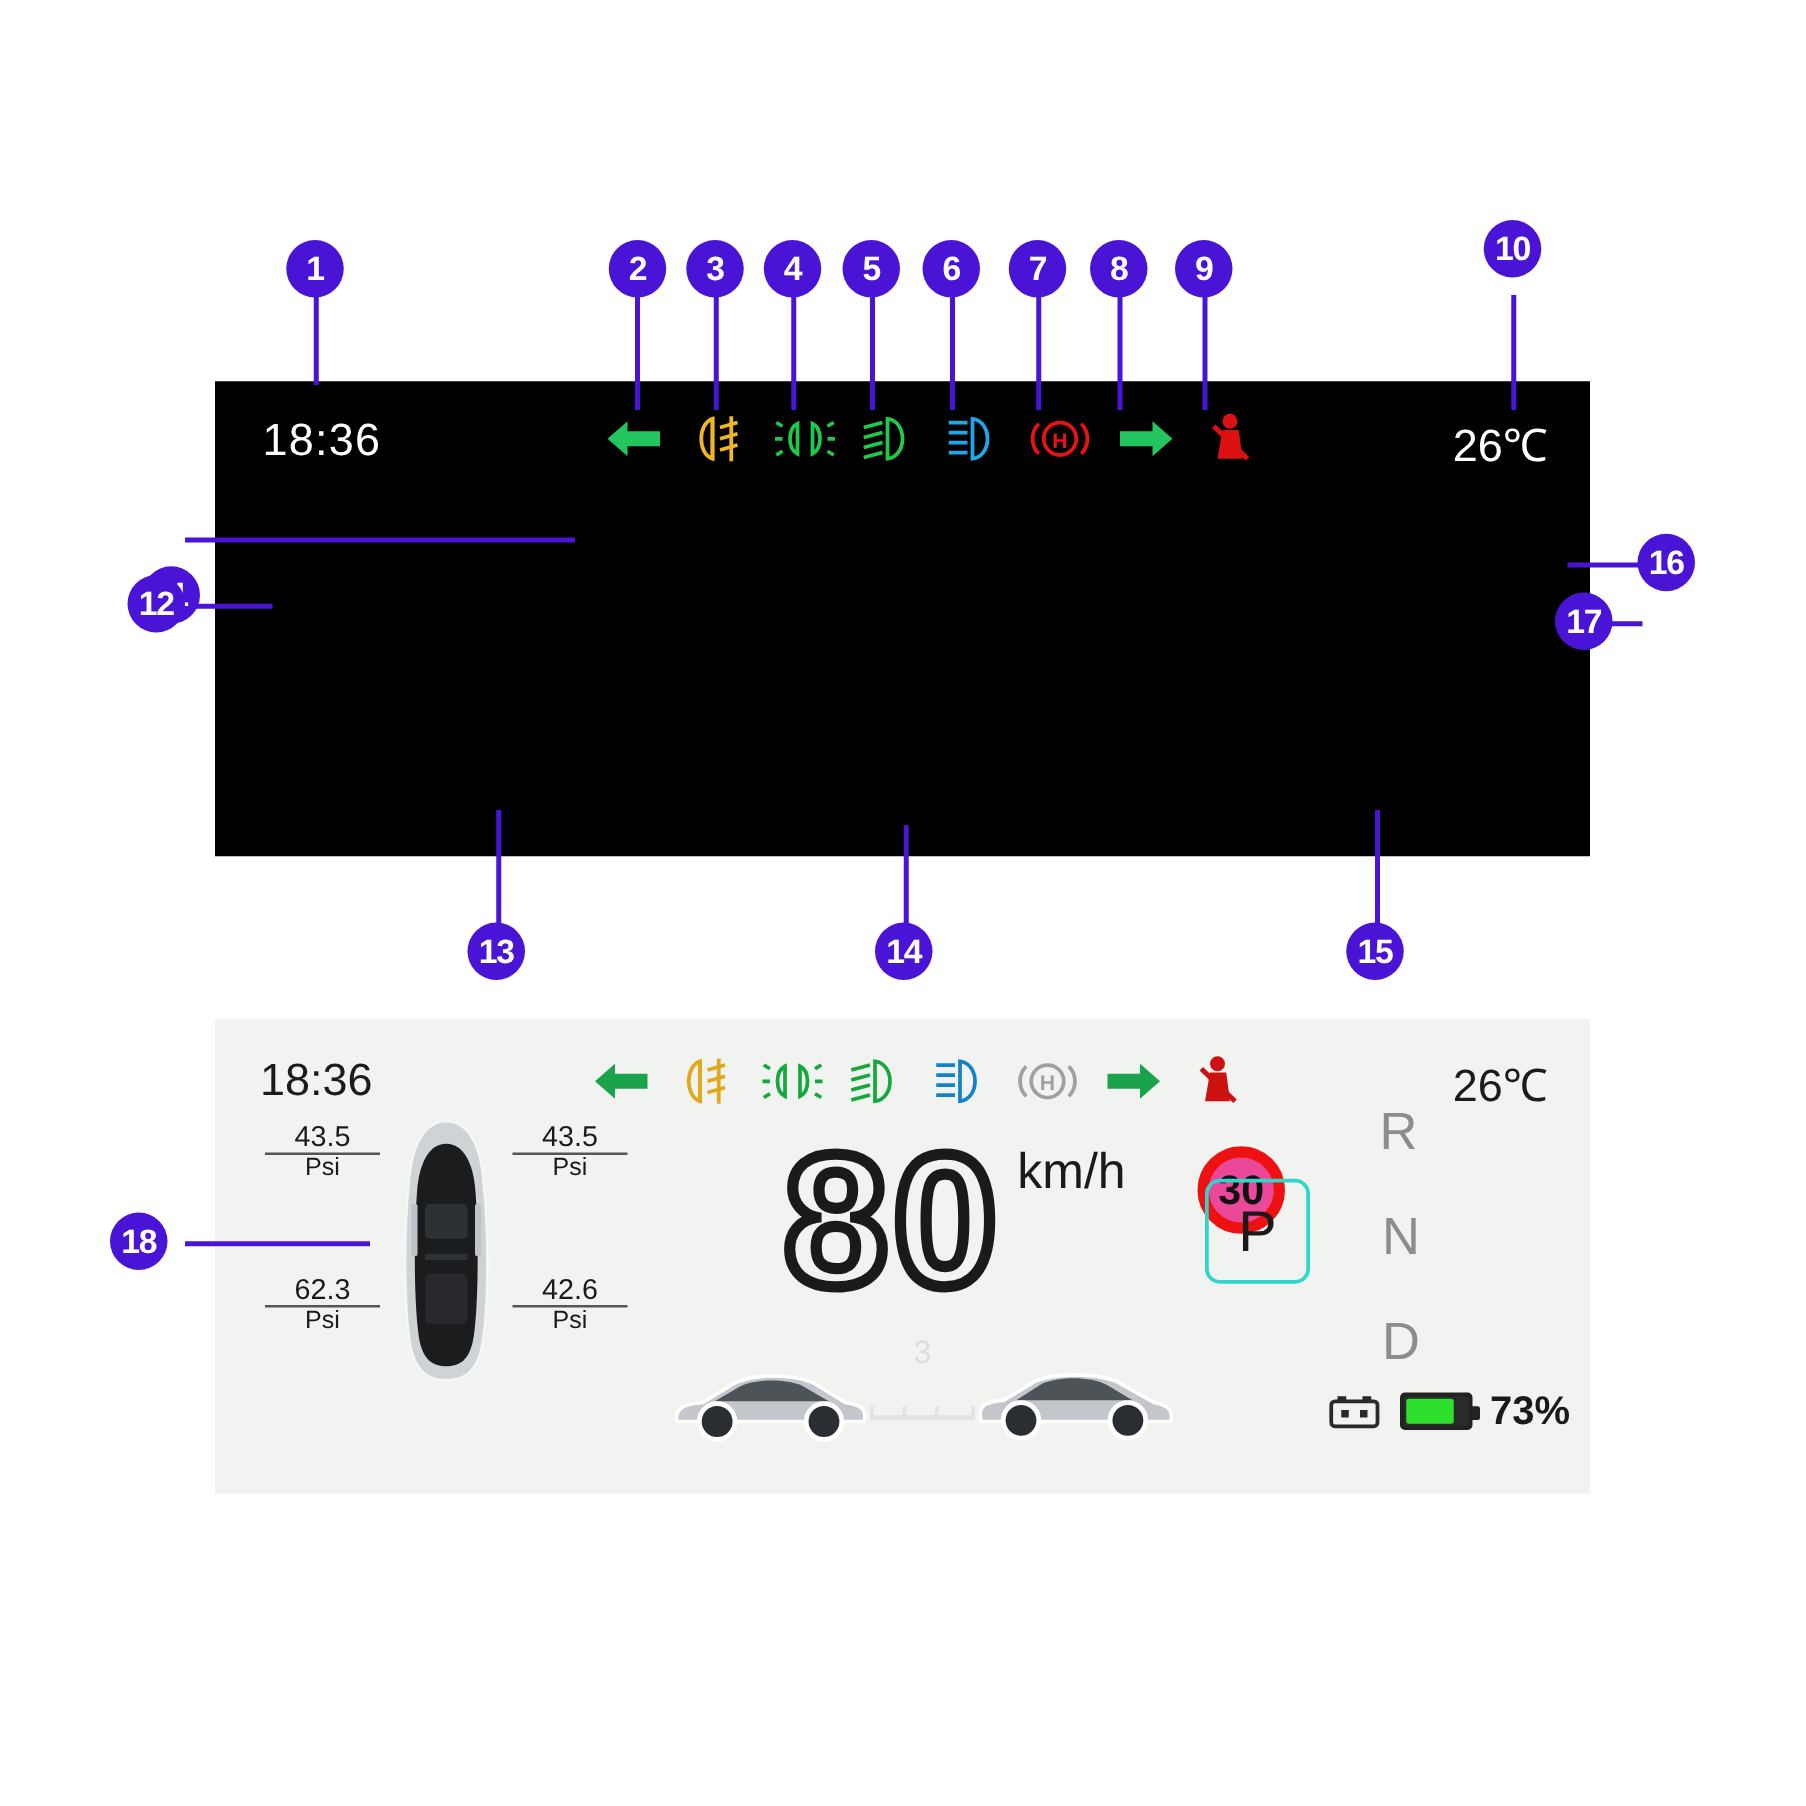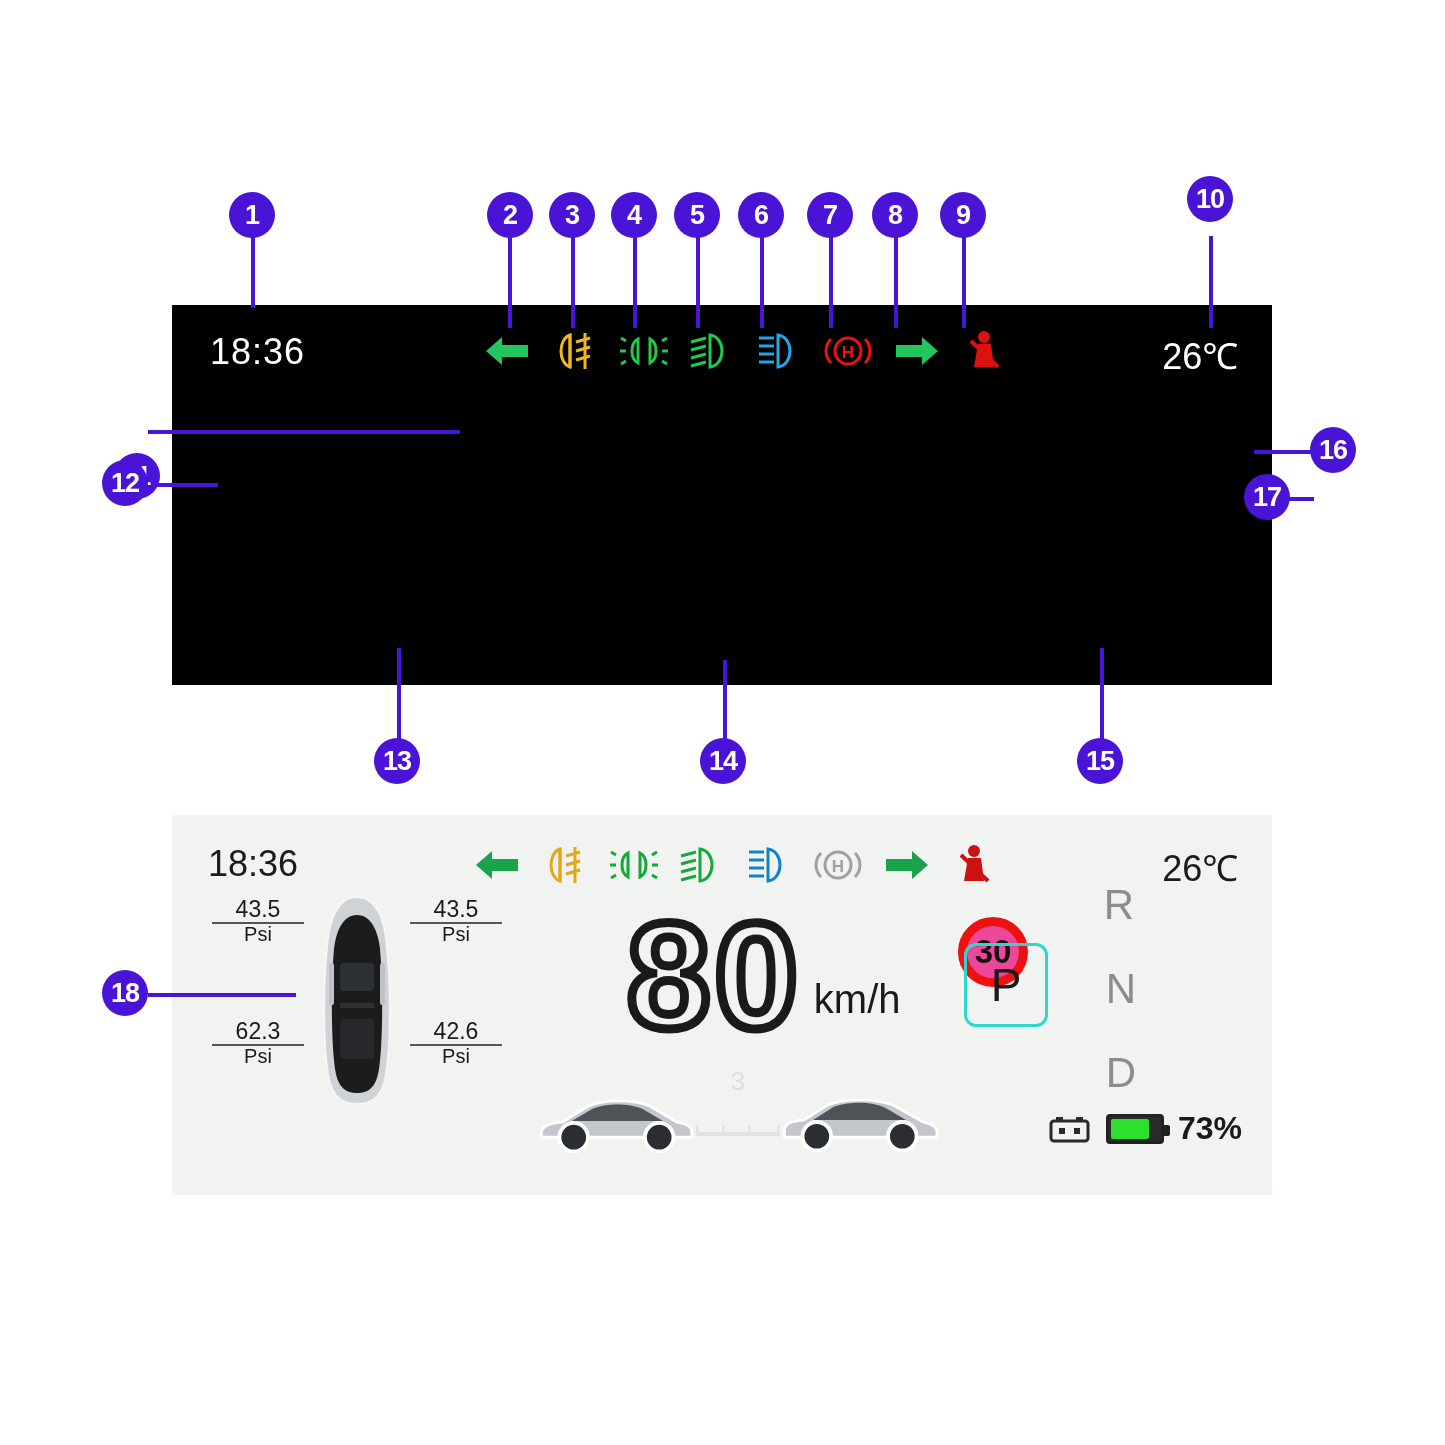--- a/index.html
+++ b/index.html
@@ -41,21 +41,21 @@
   #botPanel { position:absolute; left:172px; top:815px; width:1100px; height:380px;
               background:#f1f3f0; overflow:hidden; }
   #botClock { position:absolute; left:36px; top:28px; color:#1b1b1b; font-size:36px; }
   #botTemp  { position:absolute; right:34px; top:28px; color:#1b1b1b; font-size:36px; }
   #botIcons { left:300px; top:26px; }
 
   #botLimit { position:absolute; left:786px; top:102px; width:70px; height:70px;
               border:9px solid #ee1111; font-size:33px; }
 
   #botSpeed { position:absolute; left:455px; top:100px; display:flex;
-              align-items:flex-end; }
+              }
   .bigNum { font-size:150px; font-weight:700; line-height:.82;
             color:#f1f3f0; -webkit-text-stroke:9px #1a1a1a; letter-spacing:4px; }
   .unit { font-size:40px; color:#1a1a1a; margin-left:12px; margin-bottom:16px; }
 
   
   #tires { position:absolute; left:40px; top:78px; width:290px; height:215px; }
   .tp { position:absolute; width:92px; text-align:center; color:#1a1a1a;
         font-size:23px; line-height:1.08; }
   .tp b { display:block; font-weight:400; }
   .tp u { display:block; text-decoration:none; font-size:20px;
@@ -80,21 +80,21 @@
   
   #botGear { position:absolute; right:128px; top:66px; width:180px; height:220px; }
   .gcharL { position:absolute; color:#8c8c8c; font-size:42px; }
   #bgR { right:10px; top:0; }
   #bgN { right:8px;  top:84px; }
   #bgD { right:8px;  top:168px; }
   #bgP { position:absolute; left:0; top:62px; width:84px; height:84px;
          border:3px solid #2fd6c9; border-radius:12px; display:flex;
          align-items:center; justify-content:center; color:#1a1a1a; font-size:46px; }
 
-  #botBatt { position:absolute; right:30px; top:295px; display:flex;
+  #botBatt { position:absolute; right:16px; top:295px; display:flex;
              align-items:center; gap:14px; }
   #botBattPct { color:#1a1a1a; font-size:32px; font-weight:700; }
   .battBarLt { position:relative; width:58px; height:30px; border:3px solid #222;
                border-radius:4px; background:#2a2a2a; }
   .battBarLt::after { content:""; position:absolute; right:-9px; top:8px; width:7px;
                       height:11px; background:#222; border-radius:0 2px 2px 0; }
 </style>
 </head>
 <body>
 
@@ -131,21 +131,21 @@
   <div class="cal" style="left:872px;  top:192px;">8</div>
   <div class="cal" style="left:940px;  top:192px;">9</div>
   <div class="cal" style="left:1187px; top:176px;">10</div>
   <div class="cal" style="left:114px;  top:407px;margin-top:46px;">11</div>
   <div class="cal" style="left:102px;  top:460px;">12</div>
   <div class="cal" style="left:374px;  top:738px;">13</div>
   <div class="cal" style="left:700px;  top:738px;">14</div>
   <div class="cal" style="left:1077px; top:738px;">15</div>
   <div class="cal" style="left:1310px; top:427px;">16</div>
   <div class="cal" style="left:1244px; top:474px;">17</div>
-  <div class="cal" style="left:102px;  top:970px;">18</div>
+  <div class="cal" style="left:88px;  top:970px;">18</div>
 
   <div id="topPanel">
 
     <div id="topClock">18:36</div>
     <div id="topTemp">26℃</div>
 
     <div class="iconrow" id="topIcons">
 
       <svg class="ico" viewBox="0 0 52 48">
         <path d="M4 24 L20 10 L20 18 L46 18 L46 30 L20 30 L20 38 Z" fill="#22c55e"></path>

